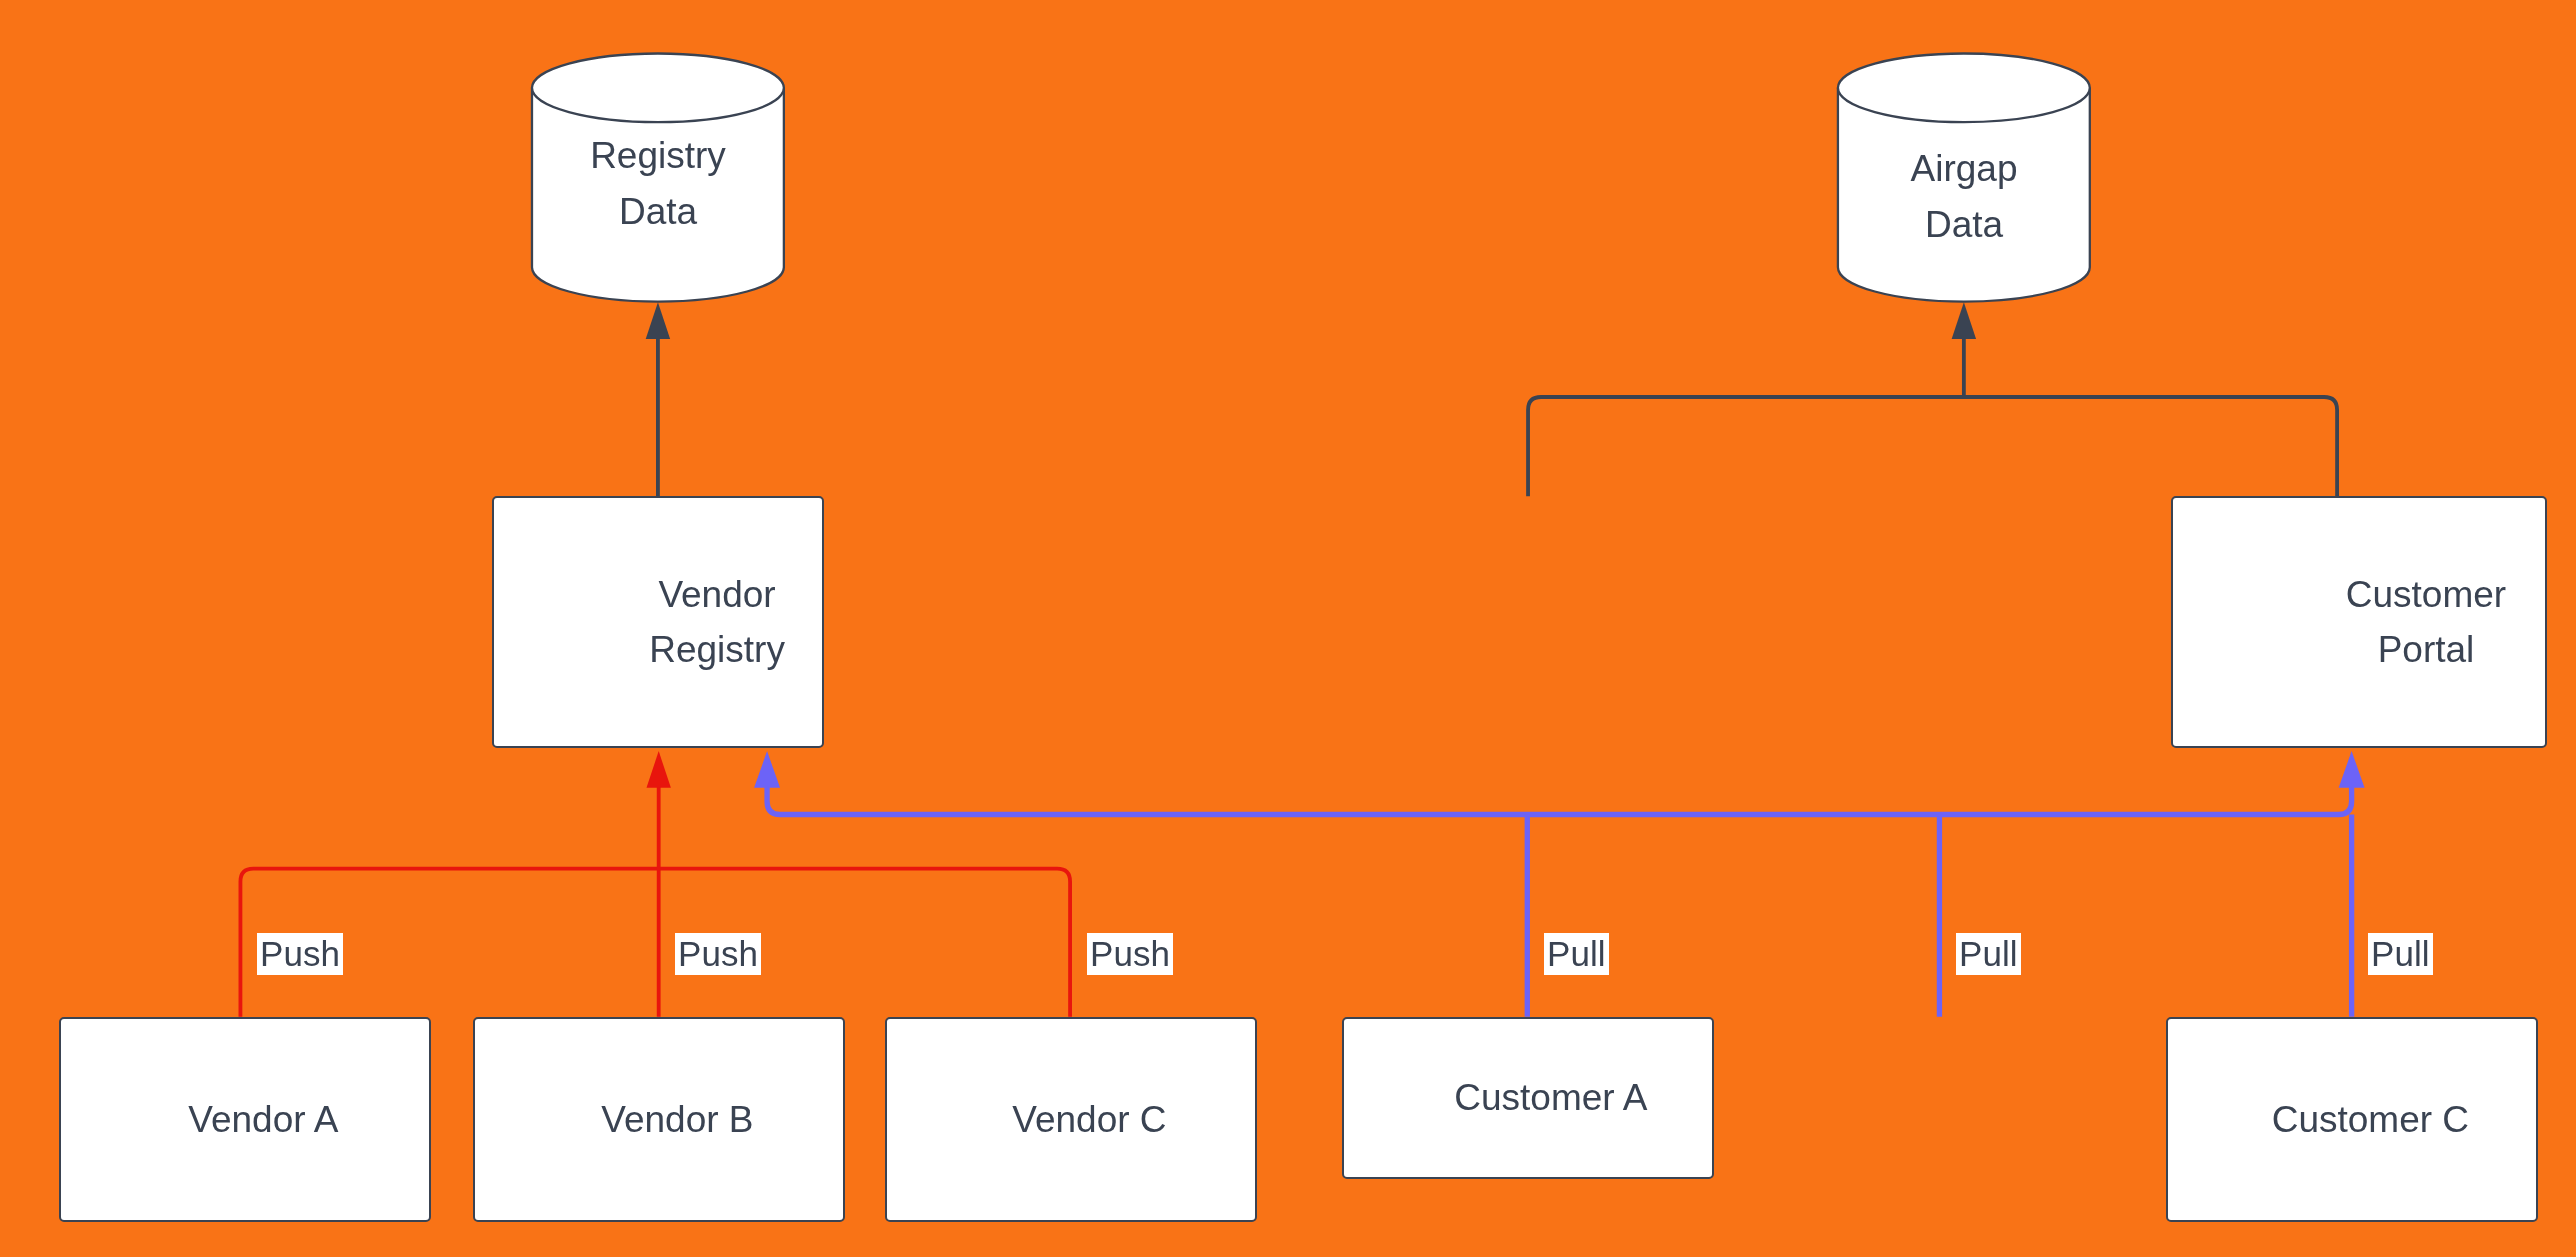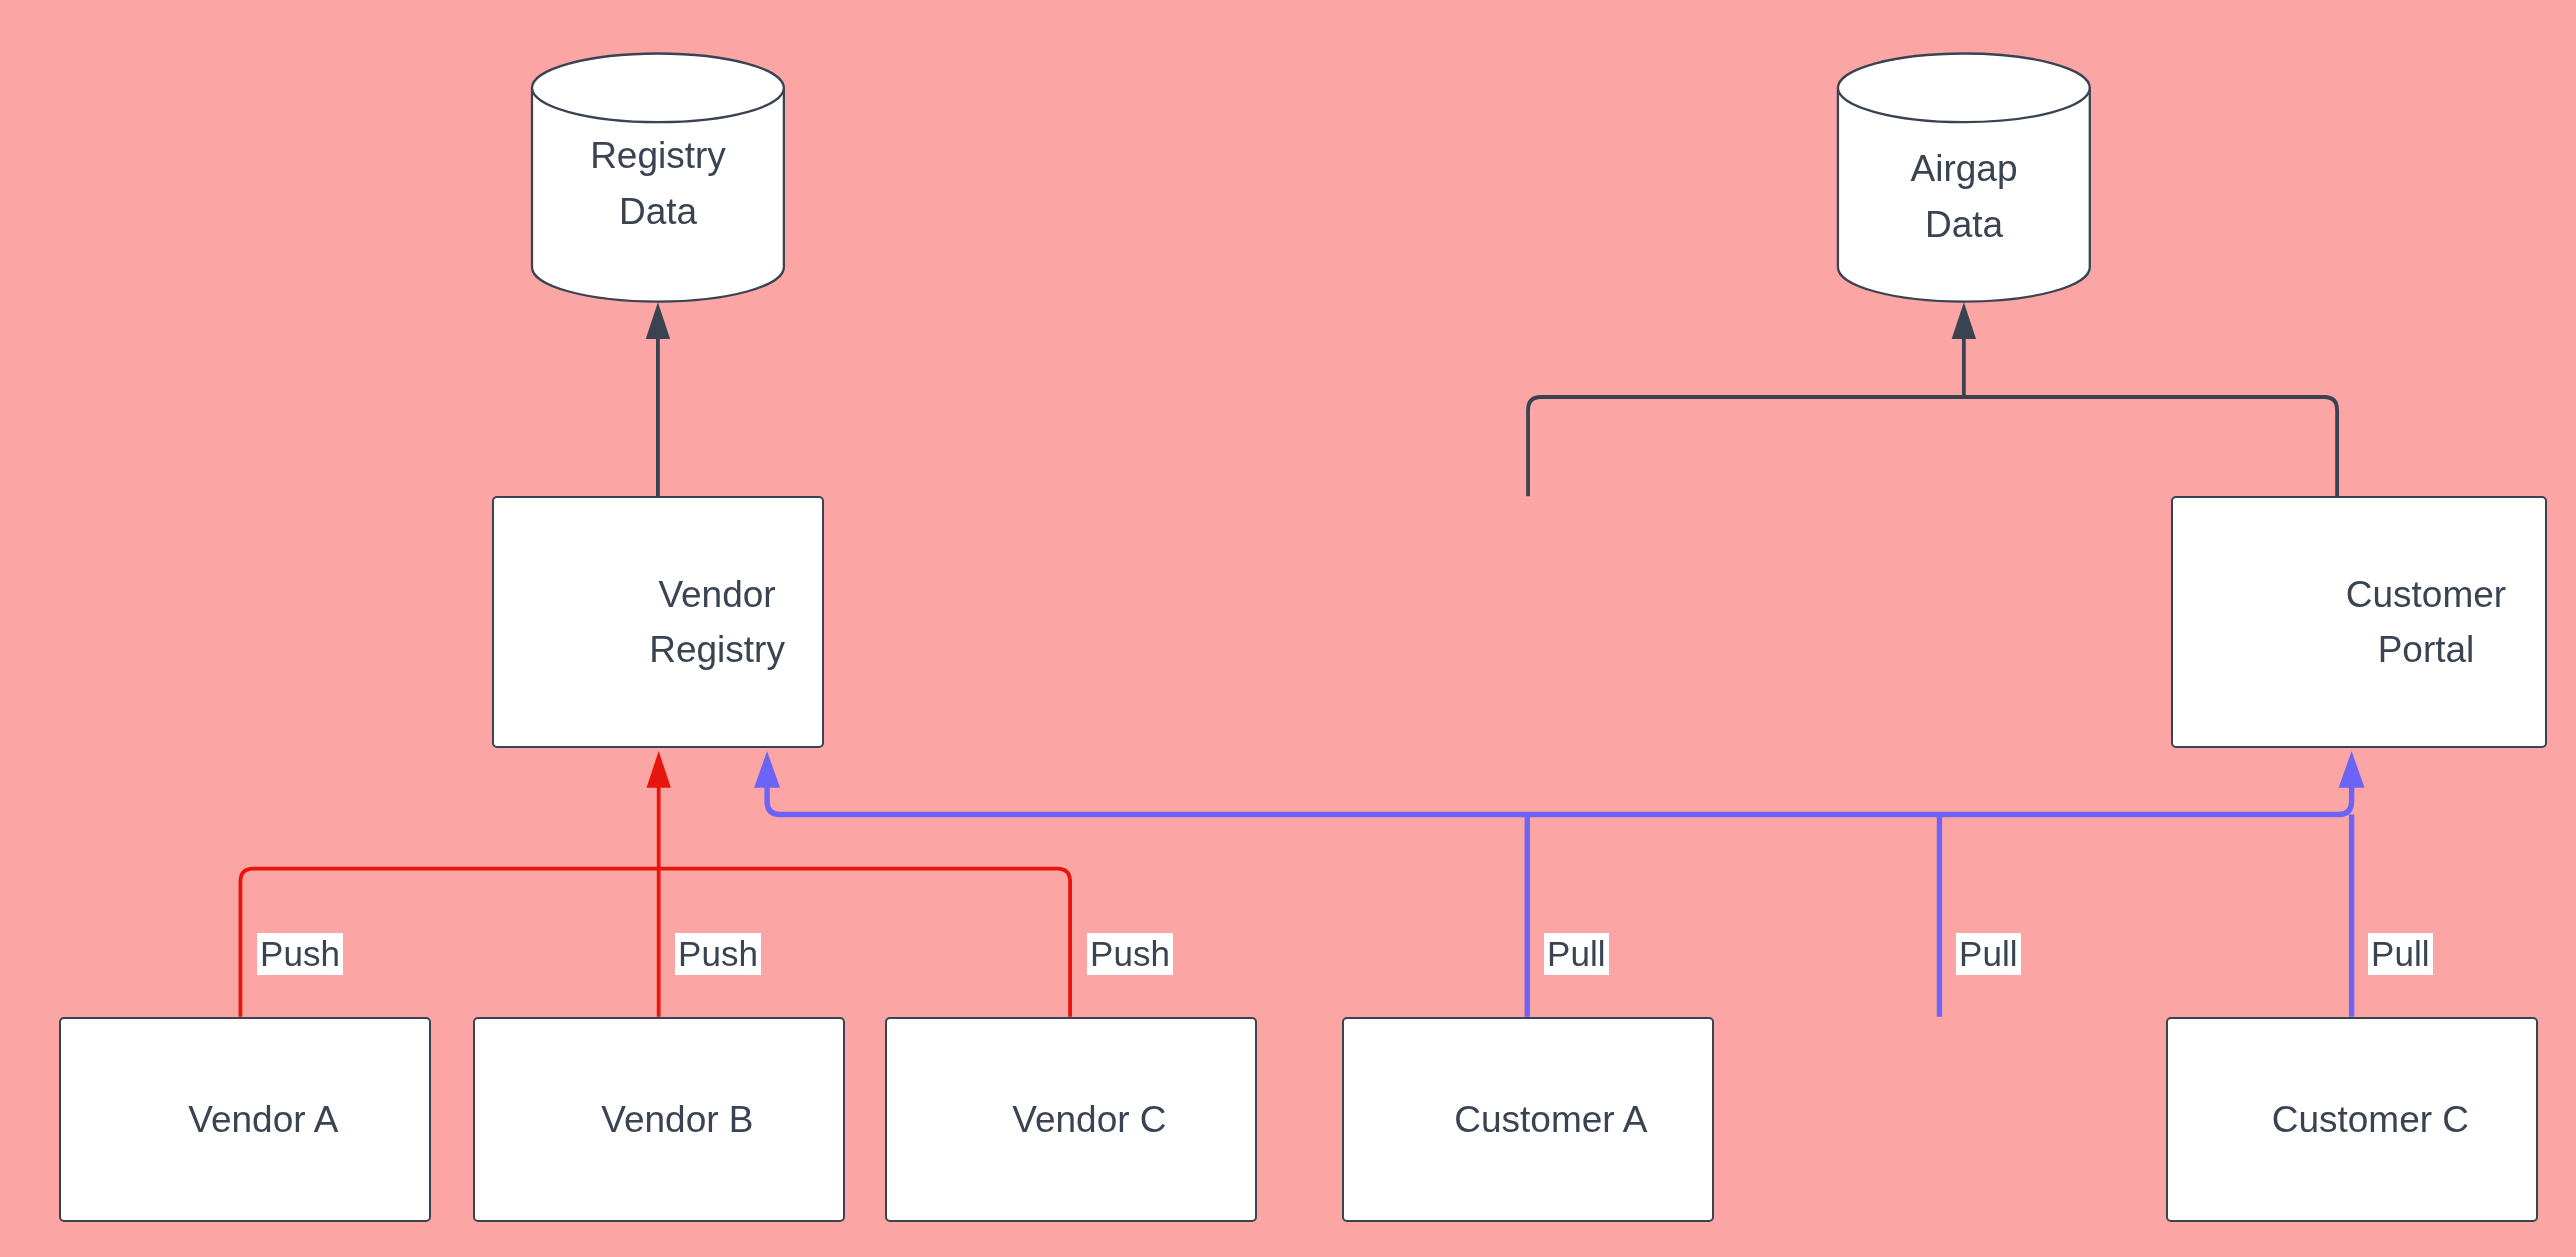--- a/index.html
+++ b/index.html
@@ -3,21 +3,21 @@
 <meta charset="utf-8">
 <style>
   :root{
     --stroke:#3a4352;
     --text:#3a4352;
     --push:#e8150d;
     --pull:#6c63f7;
   }
   html,body{margin:0;padding:0;background:#ffffff;}
   body{width:2576px;height:1258px;font-family:"Liberation Sans", sans-serif;}
-  .canvas{position:relative;width:2576px;height:1258px;background:#fca5a5;overflow:hidden;}
+  .canvas{position:relative;width:2576px;height:1258px;background:#f97316;overflow:hidden;}
   svg.wires{position:absolute;left:0;top:0;width:2576px;height:1258px;}
   .edge{fill:none;stroke-linecap:butt;}
   .edge.dark{stroke:var(--stroke);stroke-width:5;}
   .edge.red{stroke:var(--push);stroke-width:5;}
   .edge.blue{stroke:var(--pull);stroke-width:7;}
   .head.dark{fill:var(--stroke);}
   .head.red{fill:var(--push);}
   .head.blue{fill:var(--pull);}
   .cyl{fill:#ffffff;stroke:var(--stroke);stroke-width:3;}
   .node{
@@ -90,21 +90,21 @@
   <div class="node" style="left:59px;top:1017px;width:372px;height:205px;">
     <div class="label" style="width:90%;">Vendor A</div>
   </div>
   <div class="node" style="left:473px;top:1017px;width:372px;height:205px;">
     <div class="label" style="width:90%;">Vendor B</div>
   </div>
   <div class="node" style="left:885px;top:1017px;width:372px;height:205px;">
     <div class="label" style="width:90%;">Vendor C</div>
   </div>
 
-  <div class="node" style="left:1342px;top:1017px;width:372px;height:205px;padding-left:10px;">
+  <div class="node" style="left:1342px;top:1017px;width:372px;height:162px;padding-left:10px;">
     <div class="label" style="width:90%;">Customer A</div>
   </div>
   <div class="node" style="left:2166px;top:1017px;width:372px;height:205px;">
     <div class="label" style="width:90%;">Customer C</div>
   </div>
 
   <div class="edge-label" style="left:257px;top:933px;">Push</div>
   <div class="edge-label" style="left:675px;top:933px;">Push</div>
   <div class="edge-label" style="left:1087px;top:933px;">Push</div>
   <div class="edge-label" style="left:1544px;top:933px;">Pull</div>

